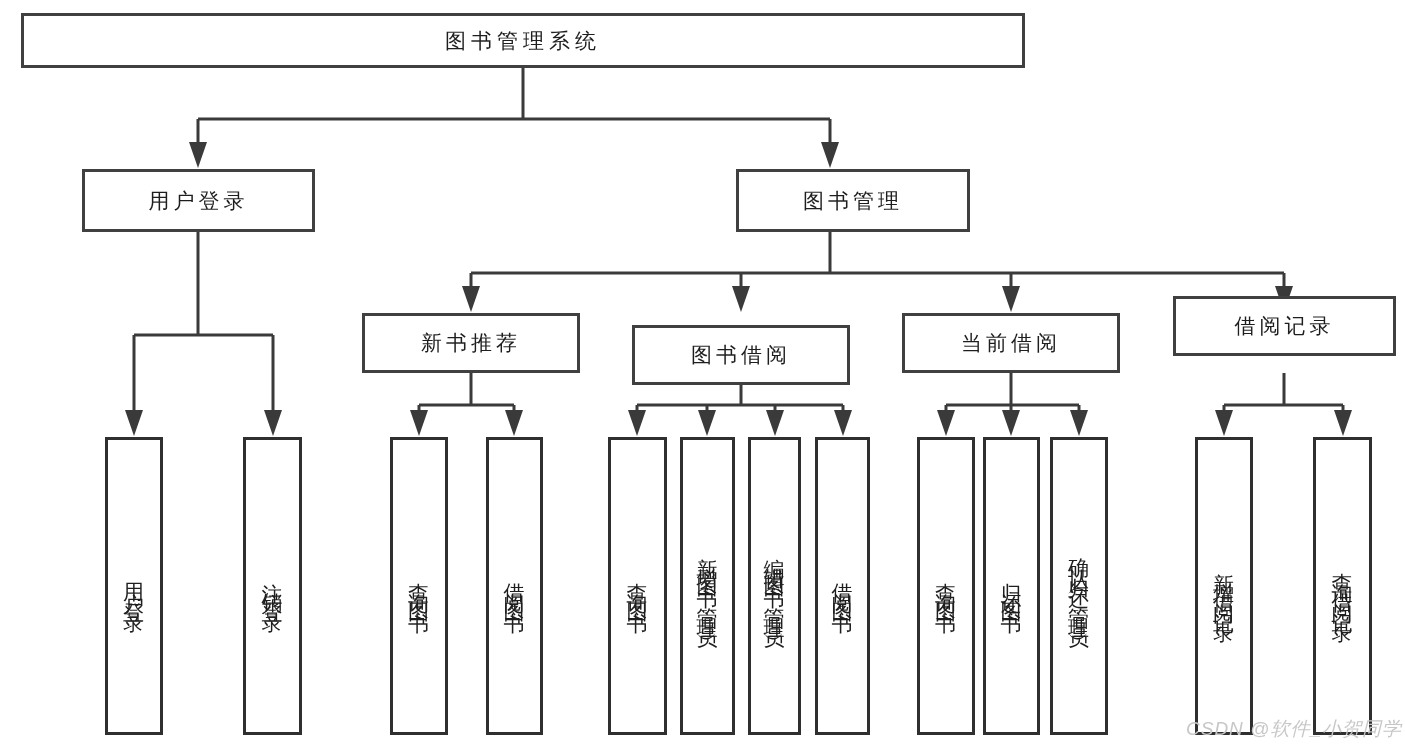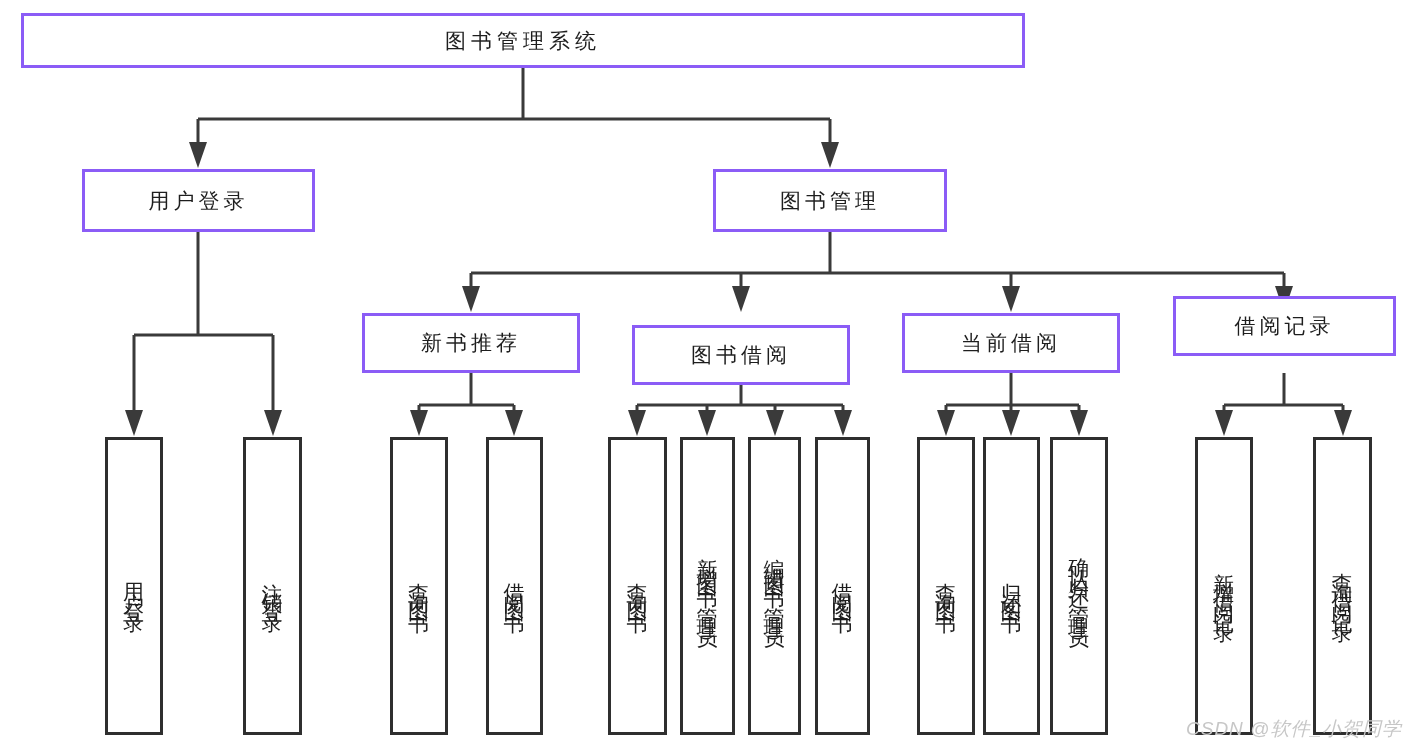--- a/index.html
+++ b/index.html
@@ -2,21 +2,21 @@
 <html><head>
 <meta charset="utf-8">
 <style>
   html,body{margin:0;padding:0;background:#ffffff;}
   .stage{
     position:relative;width:1405px;height:747px;background:#ffffff;overflow:hidden;
     font-family:"Liberation Sans","DejaVu Sans",sans-serif;
   }
   .connectors{position:absolute;left:0;top:0;width:1405px;height:747px;}
   .hbox{
-    position:absolute;box-sizing:border-box;border:3px solid #8b5cf6;background:#ffffff;
+    position:absolute;box-sizing:border-box;border:3px solid #404040;background:#ffffff;
     display:flex;align-items:center;justify-content:center;
     font-size:21px;letter-spacing:4px;color:#1e1e1e;white-space:nowrap;
   }
   .title{letter-spacing:5px;}
   .vbox{
     position:absolute;box-sizing:border-box;border:3px solid #2f2f2f;background:#ffffff;
     display:flex;align-items:center;justify-content:center;
   }
   .vtext{
     writing-mode:vertical-rl;text-orientation:mixed;
@@ -67,21 +67,21 @@
       <polygon points="1002,410 1020,410 1011,436"></polygon>
       <polygon points="1070,410 1088,410 1079,436"></polygon>
       <polygon points="1215,410 1233,410 1224,436"></polygon>
       <polygon points="1334,410 1352,410 1343,436"></polygon>
     </g>
   </svg>
 
   <div class="hbox title" style="left:21px;top:13px;width:1004px;height:55px;">图书管理系统</div>
 
   <div class="hbox" style="left:82px;top:169px;width:233px;height:63px;">用户登录</div>
-  <div class="hbox" style="left:713px;top:169px;width:234px;height:63px;">图书管理</div>
+  <div class="hbox" style="left:736px;top:169px;width:234px;height:63px;">图书管理</div>
 
   <div class="hbox" style="left:362px;top:313px;width:218px;height:60px;">新书推荐</div>
   <div class="hbox" style="left:632px;top:313px;width:218px;height:60px;margin-top:12px;">图书借阅</div>
   <div class="hbox" style="left:902px;top:313px;width:218px;height:60px;">当前借阅</div>
   <div class="hbox" style="left:1173px;top:296px;width:223px;height:60px;">借阅记录</div>
 
   <div class="vbox" style="left:105px;top:437px;width:58px;height:298px;">
     <span class="vtext">用户登录</span>
   </div>
   <div class="vbox" style="left:243px;top:437px;width:59px;height:298px;">

